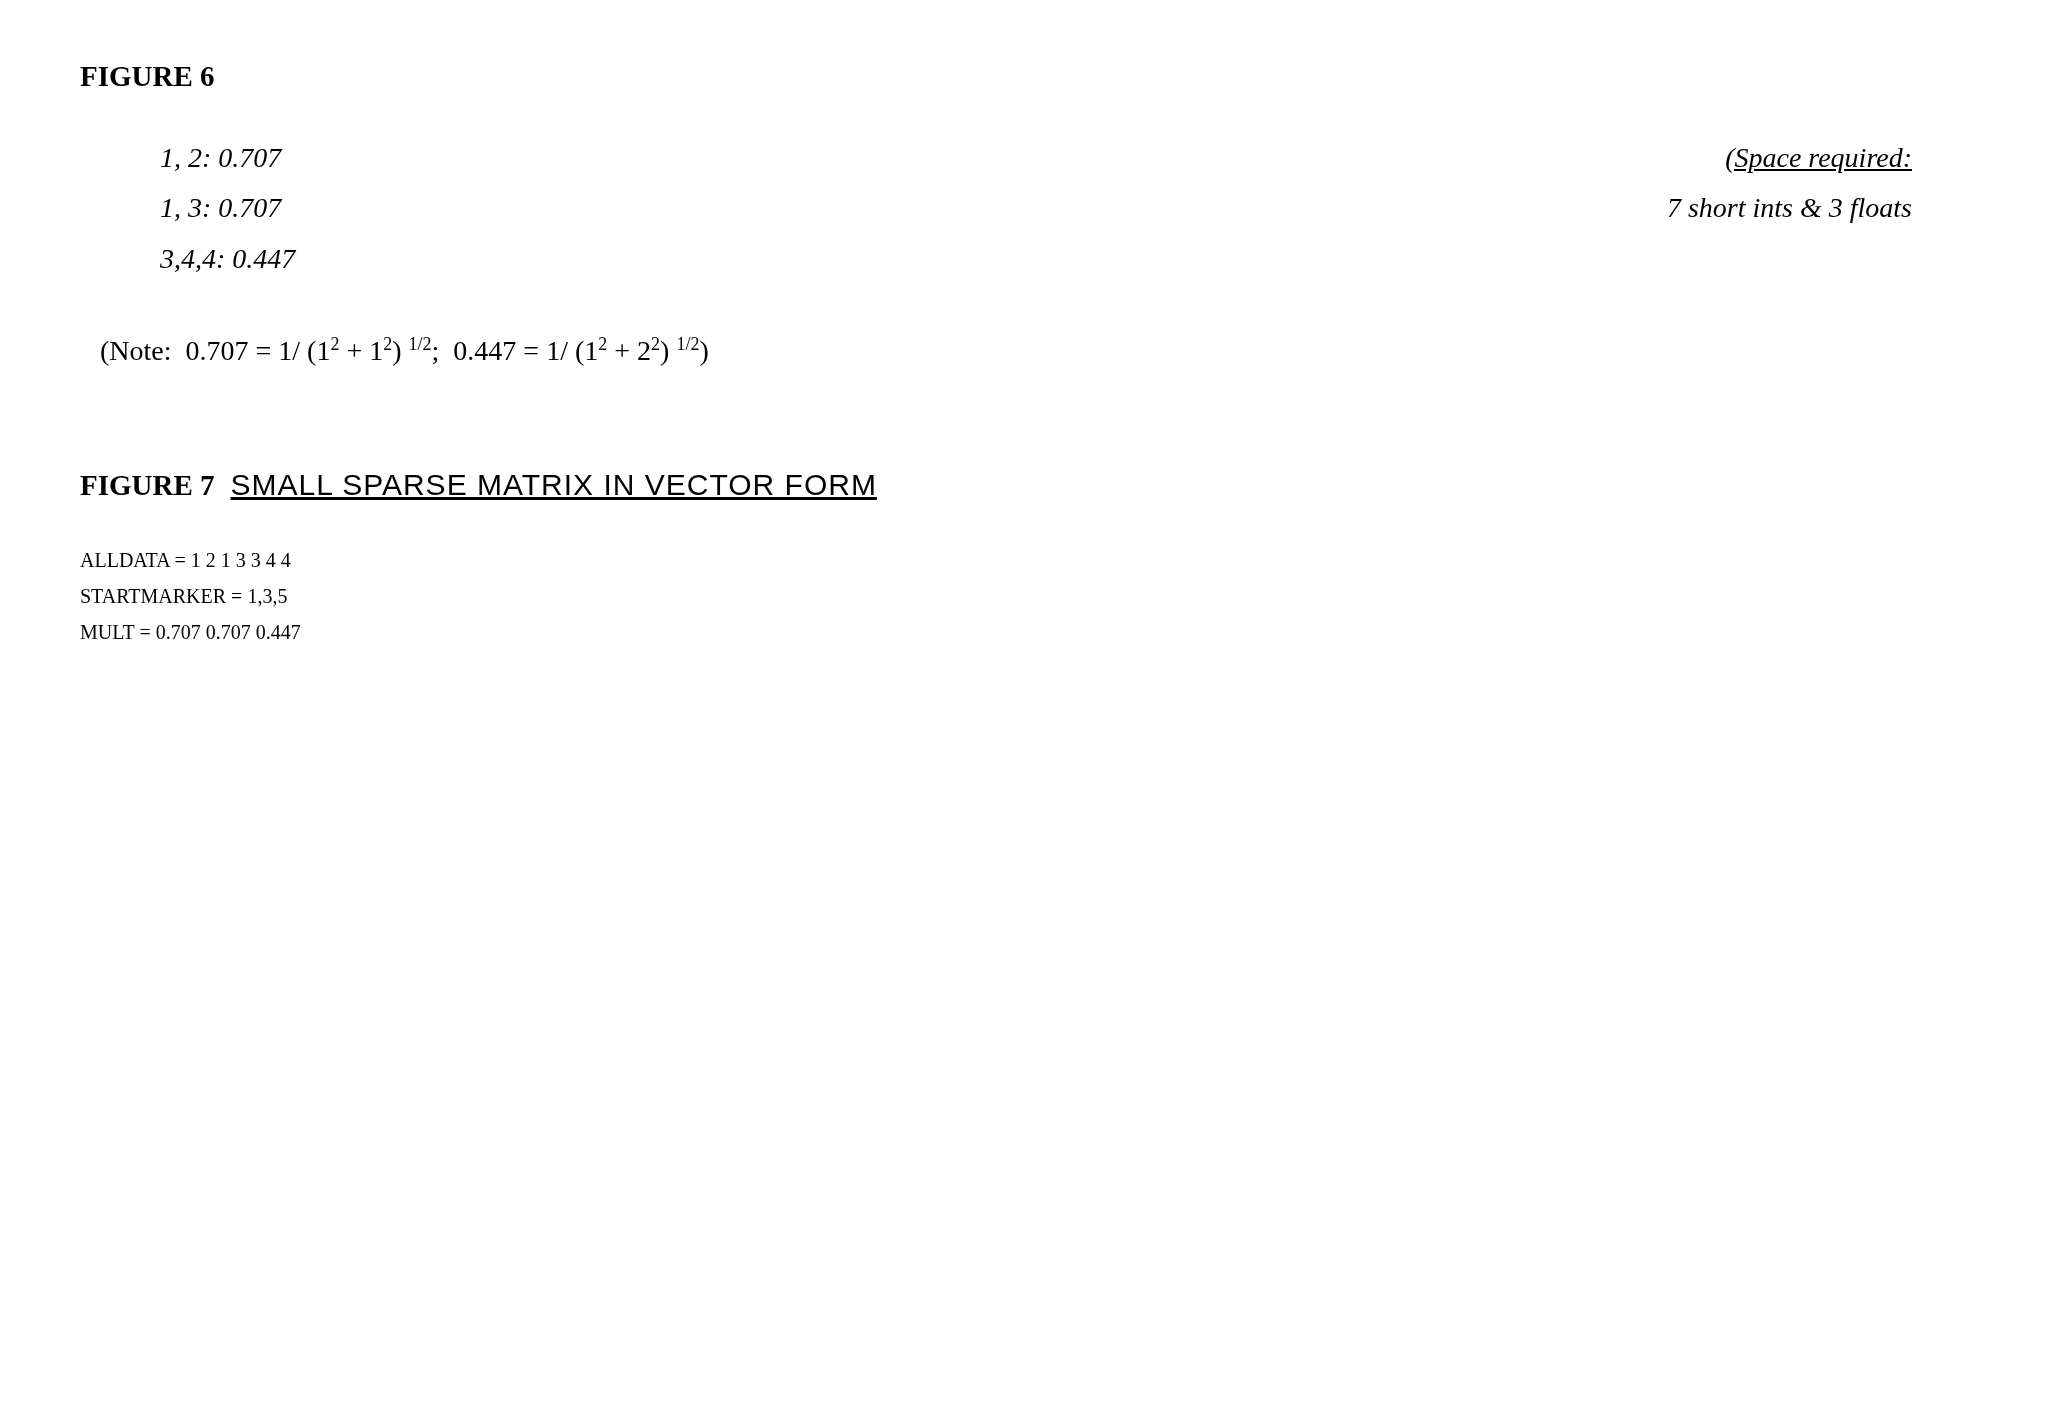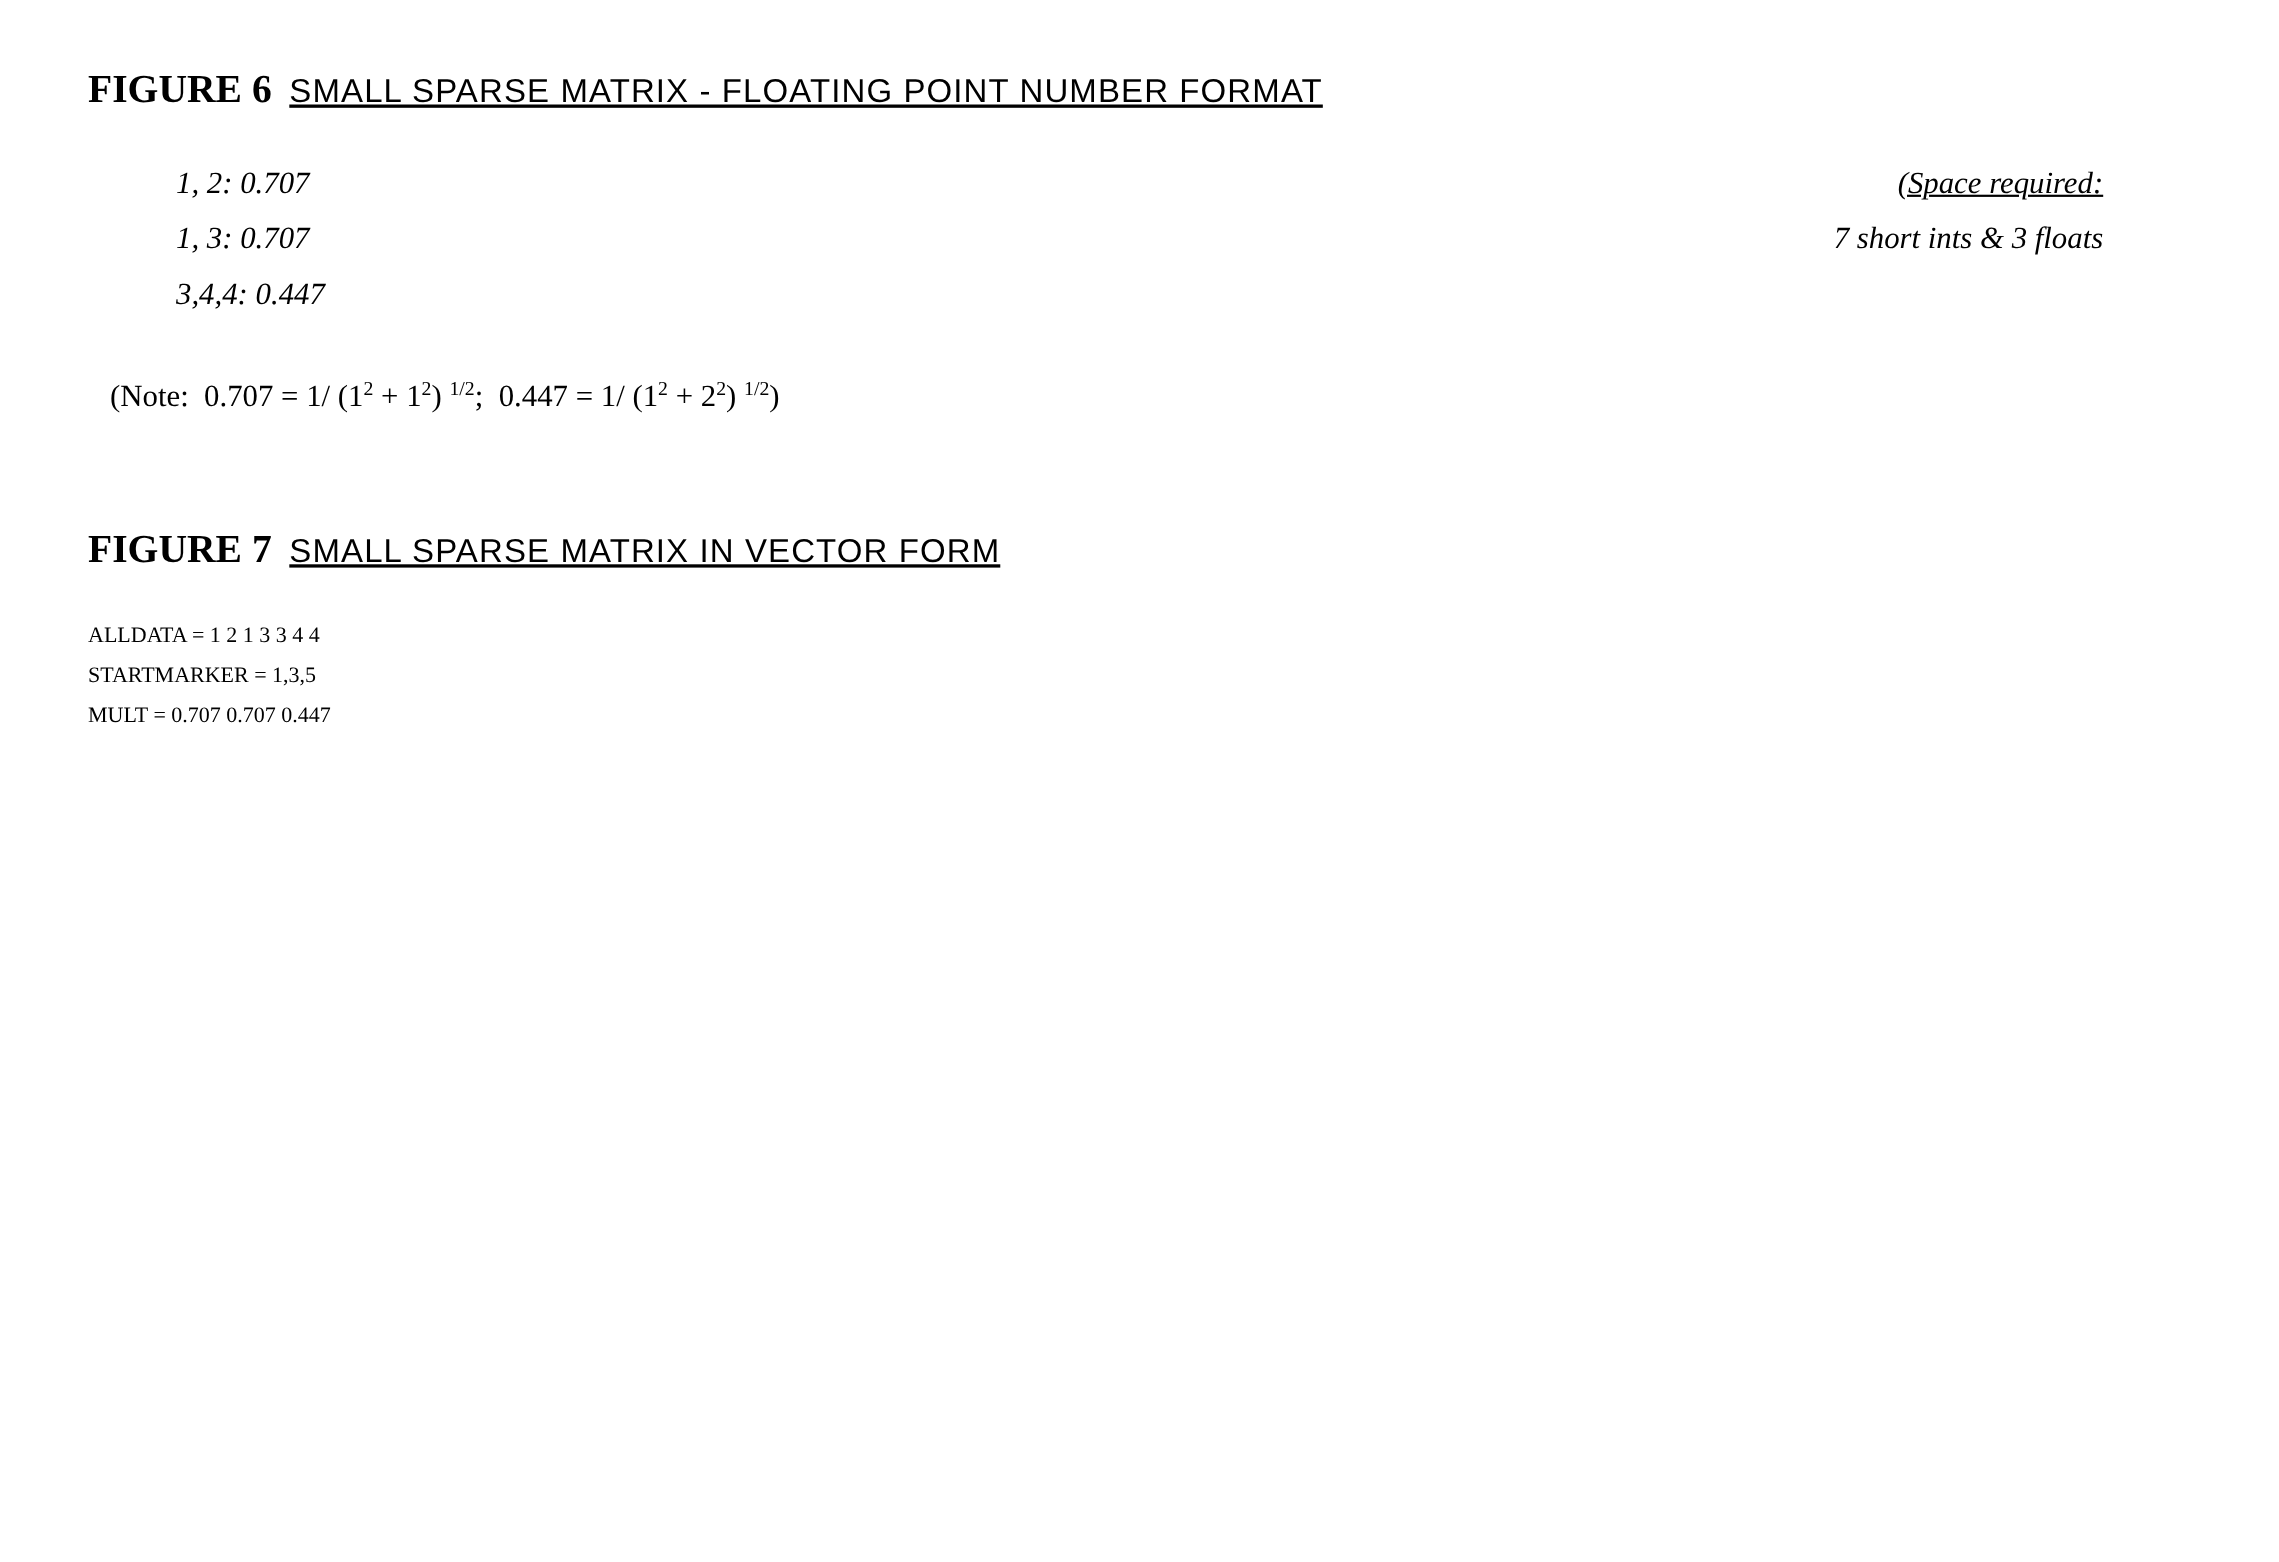--- a/index.html
+++ b/index.html
@@ -24,21 +24,21 @@
 
     .figure-title {
       display: flex;
       align-items: baseline;
       gap: 16px;
       margin-bottom: 40px;
     }
 
     .figure-label {
       font-weight: bold;
-      font-size: 36px;
+      font-size: 29px;
     }
 
     .figure-subtitle {
       font-size: 30px;
       text-decoration: underline;
       font-family: "Arial", sans-serif;
       letter-spacing: 1px;
     }
 
     .figure6-content {
@@ -90,21 +90,20 @@
     .figure7-section {
       margin-top: 100px;
     }
   </style>
 </head>
 <body>
 
 <div class="figure-section">
   <div class="figure-title">
     <span class="figure-label">FIGURE 6</span>
-    <span class="figure-subtitle">SMALL SPARSE MATRIX - FLOATING POINT NUMBER FORMAT</span>
   </div>
 
   <div class="figure6-content">
     <div class="matrix-entries">
       <div>1, 2: 0.707</div>
       <div>1, 3: 0.707</div>
       <div>3,4,4: 0.447</div>
     </div>
 
     <div class="space-required">

